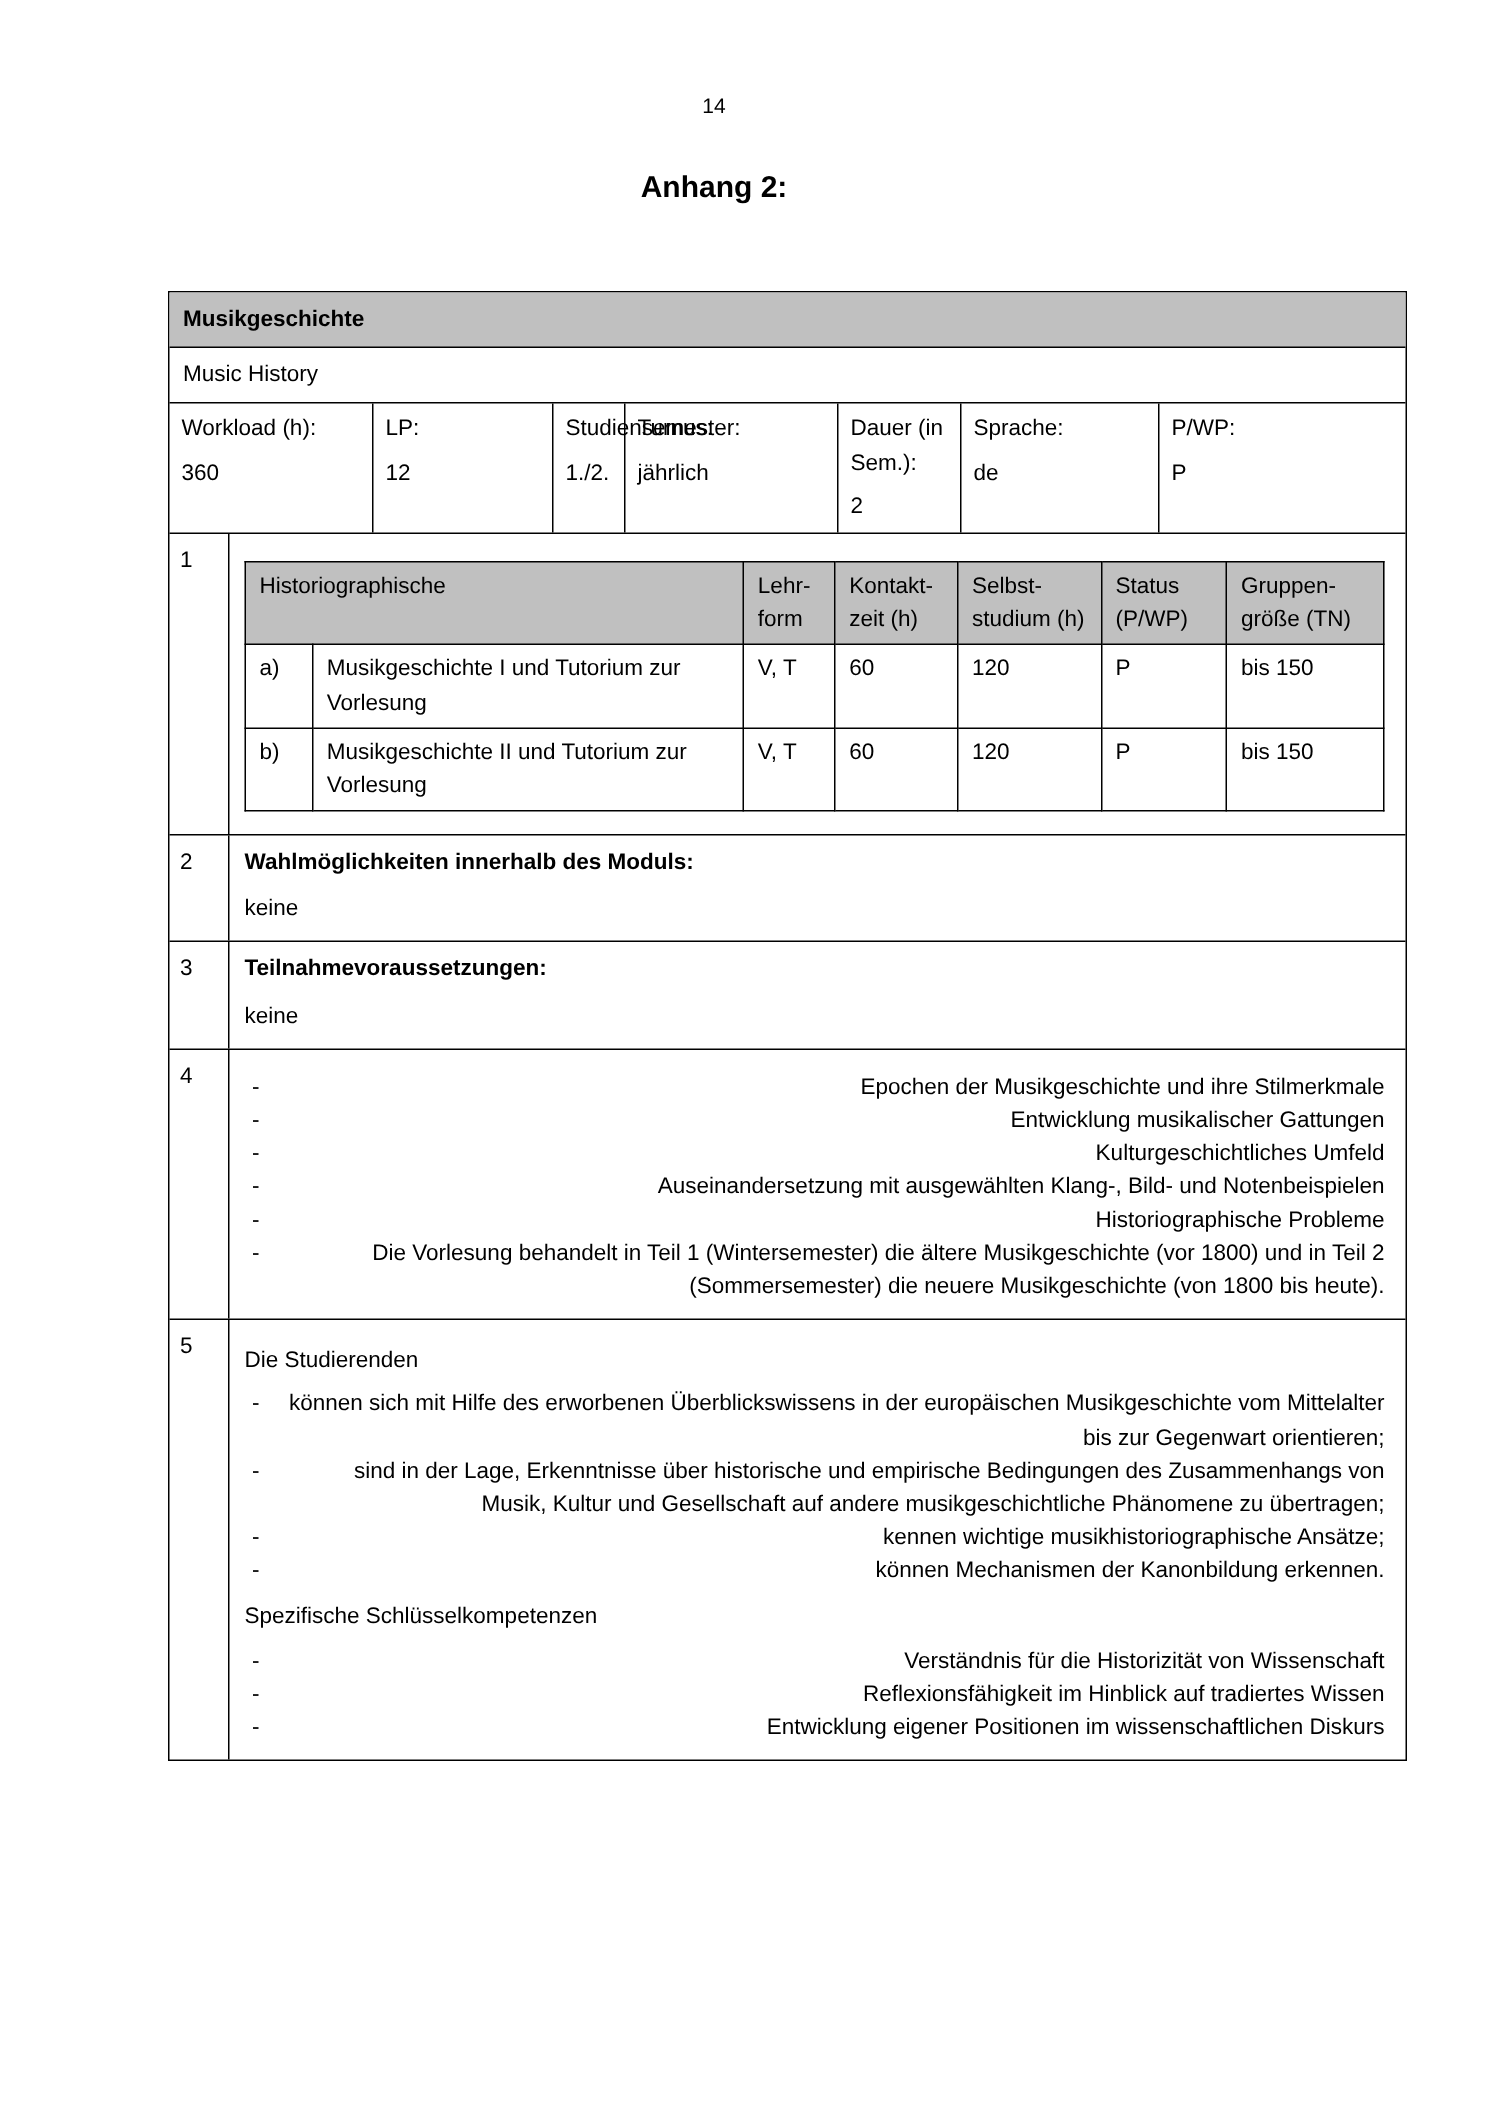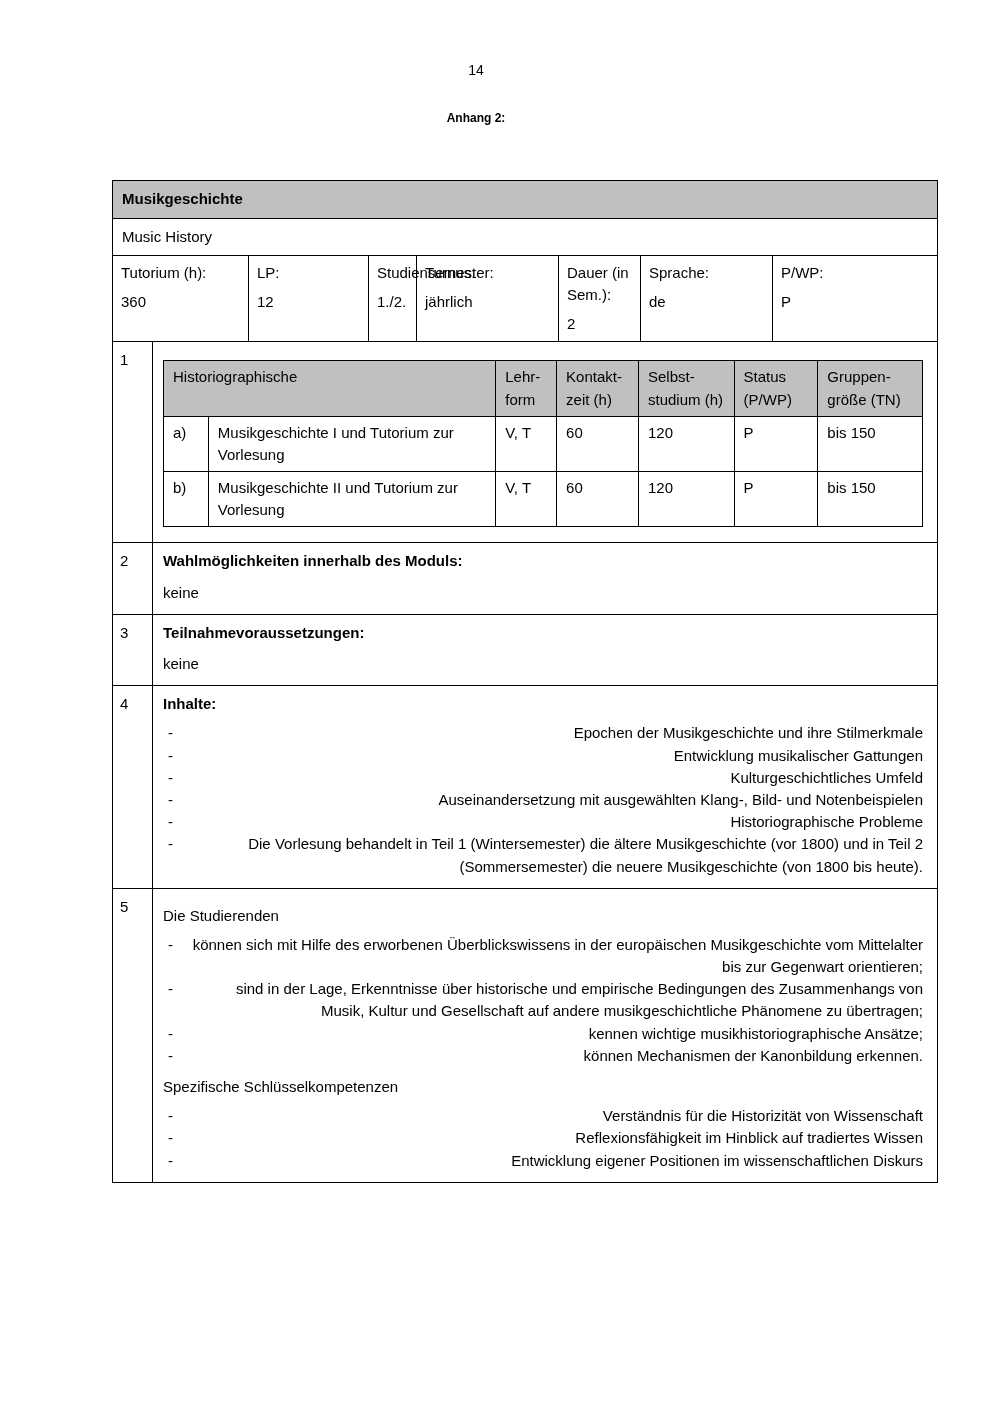--- a/index.html
+++ b/index.html
@@ -16,21 +16,21 @@
     overflow: hidden;
   }
   .page-number {
     text-align: center;
     font-size: 14px;
     margin-bottom: 30px;
   }
   .doc-title {
     text-align: center;
     font-weight: bold;
-    font-size: 12px;
+    font-size: 20px;
     line-height: 1.7;
     margin-bottom: 52px;
   }
   .module-table {
     margin-left: 112px;
     width: 826px;
     border: 1px solid var(--border, #000);
     font-size: 15px;
     line-height: 1.48;
   }
@@ -102,21 +102,21 @@
   </div>
 
   <div class="module-table">
 
     <div class="trow name-de">Musikgeschichte</div>
 
     <div class="trow name-en">Music History</div>
 
     <div class="trow meta-row">
       <div class="meta-cell">
-        <div class="meta-label">Tutorium (h):</div>
+        <div class="meta-label">Workload (h):</div>
         <div class="meta-value">360</div>
       </div>
       <div class="meta-cell">
         <div class="meta-label">LP:</div>
         <div class="meta-value">12</div>
       </div>
       <div class="meta-cell">
         <div class="meta-label">Studiensemester:</div>
         <div class="meta-value">1./2.</div>
       </div>
@@ -202,21 +202,20 @@
       <div class="section-num">3</div>
       <div class="section-body">
         <div class="section-heading">Teilnahmevoraussetzungen:</div>
         <div class="plain-line">keine</div>
       </div>
     </div>
 
     <div class="trow section">
       <div class="section-num">4</div>
       <div class="section-body">
-        <div class="section-heading">Inhalte:</div>
         <div class="dash-list">
           <div class="dash-item">
             <span class="dash">-</span>
             <span class="dash-text">Epochen der Musikgeschichte und ihre Stilmerkmale</span>
           </div>
           <div class="dash-item">
             <span class="dash">-</span>
             <span class="dash-text">Entwicklung musikalischer Gattungen</span>
           </div>
           <div class="dash-item">

